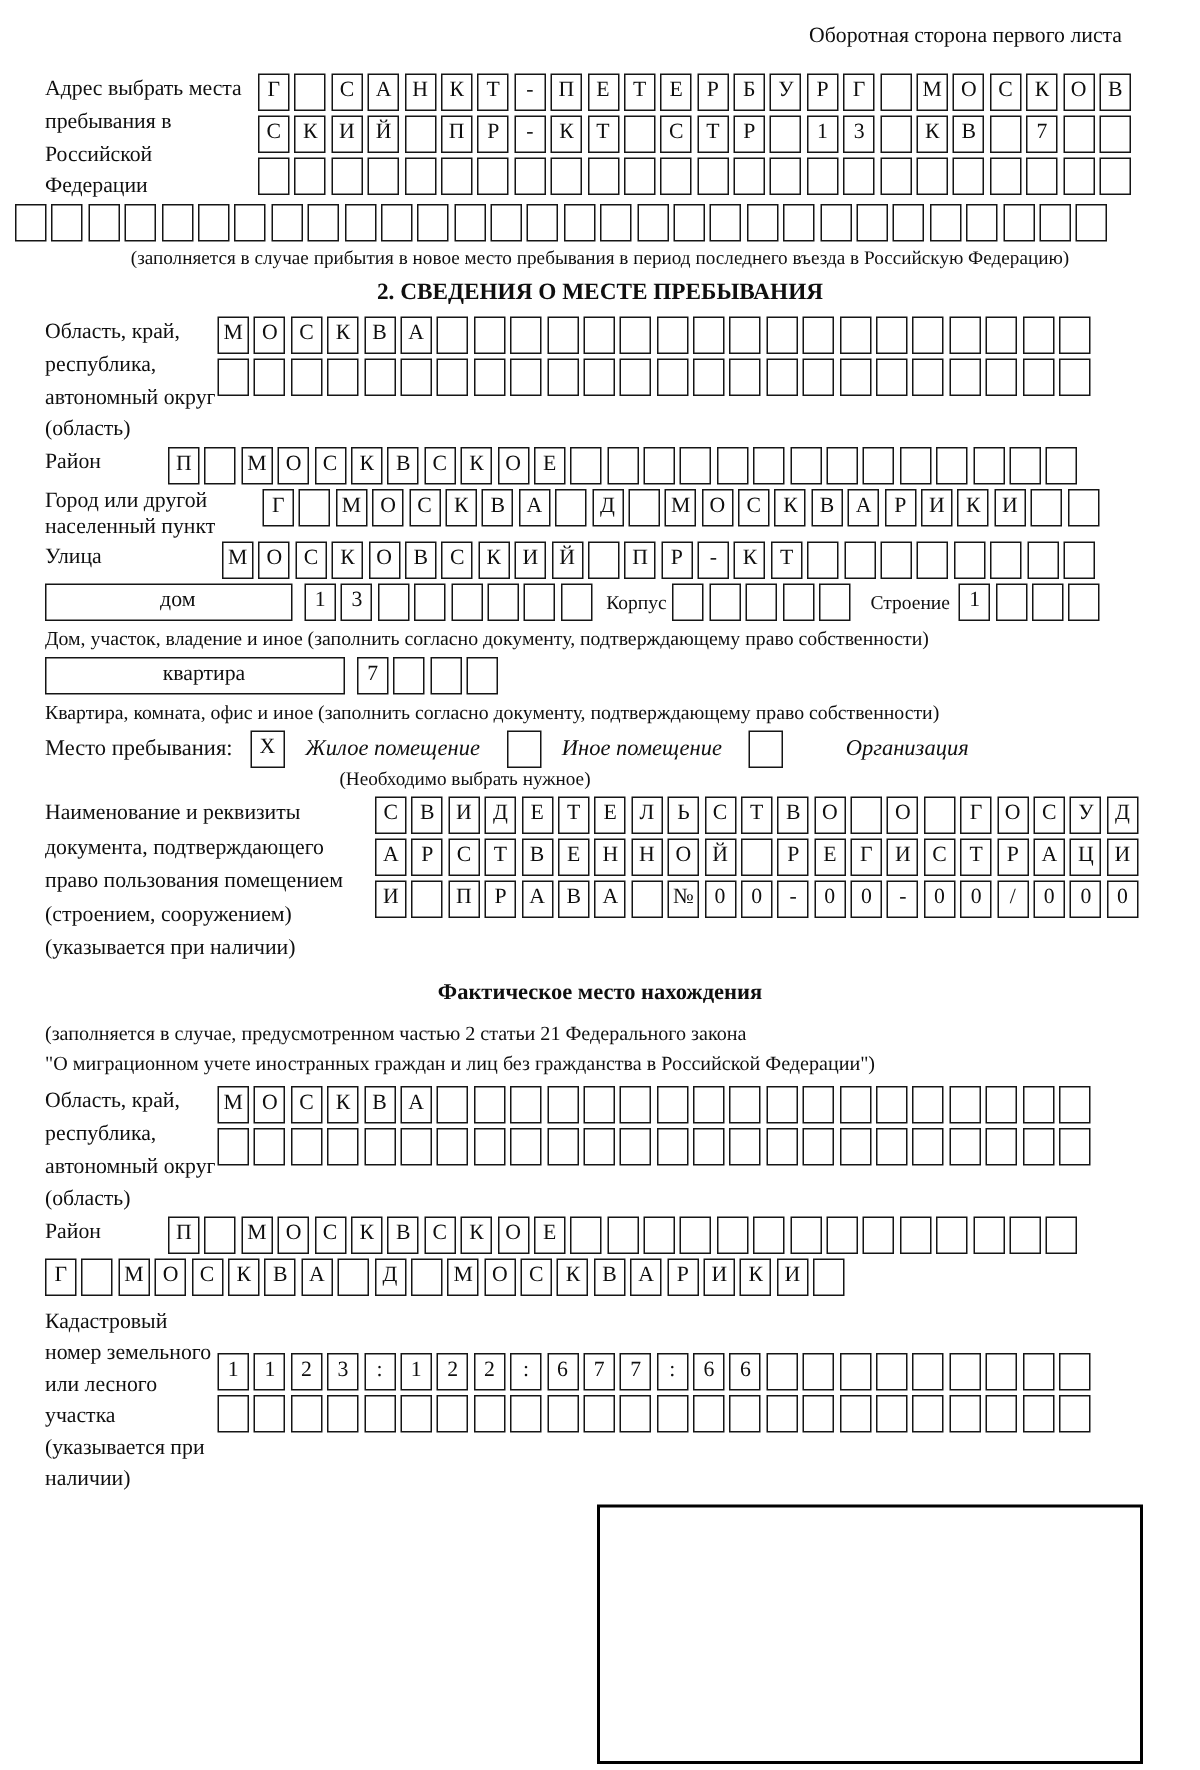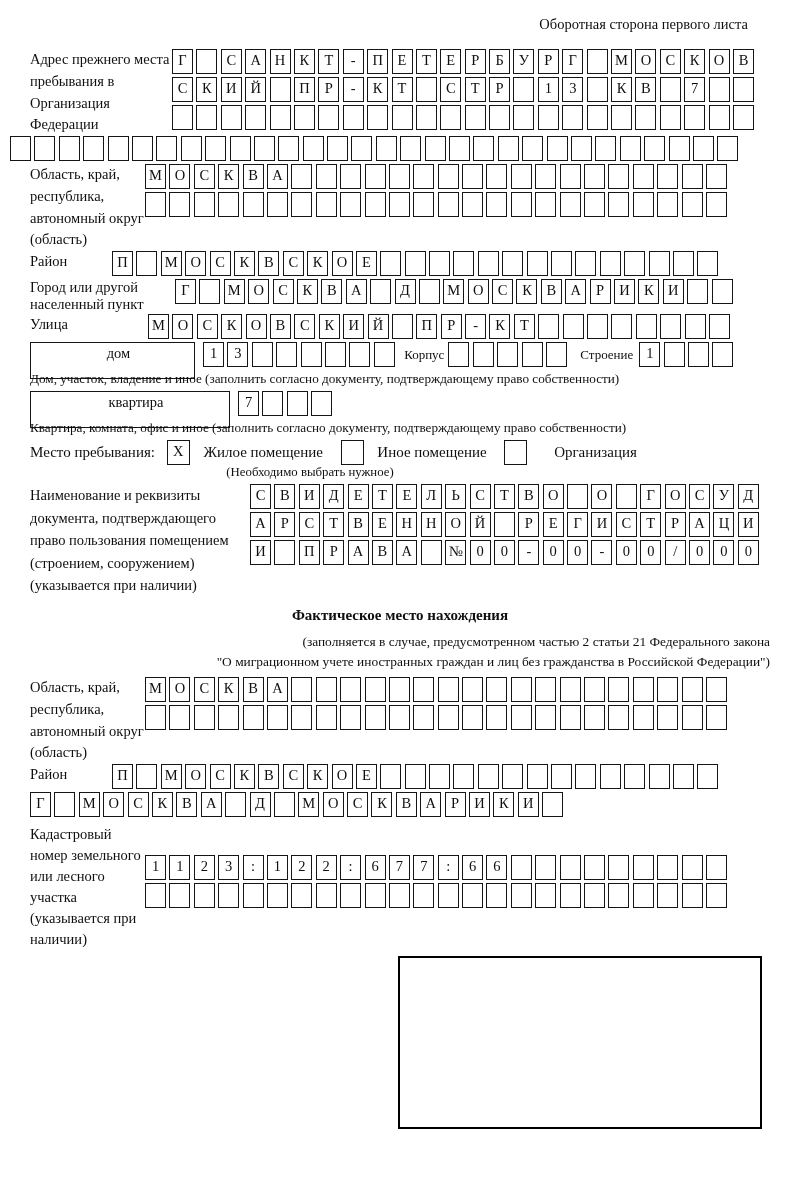--- a/index.html
+++ b/index.html
@@ -9,48 +9,50 @@
   .field{display:flex;align-items:flex-start;}
   .lbl{font-size:14.5px;line-height:1.5;flex:0 0 auto;}
   .rows{flex:1 1 auto;}
   .boxrow{white-space:nowrap;height:28px;}
   .cell{display:inline-block;box-sizing:border-box;width:21px;height:25px;border:1.7px solid #151515;
         margin-right:3.4px;text-align:center;font-size:14.5px;line-height:21px;vertical-align:top;background:#fff;}
   .caption{font-size:12.8px;text-align:center;margin:1px 0 3px 0;}
   .caption-left{font-size:13.2px;margin:0 0 4px 0;}
   .sec-title{font-size:15.5px;font-weight:bold;text-align:center;margin:6px 0 7px 0;}
   .sub-title{font-size:15px;font-weight:bold;text-align:center;margin:10px 0 8px 0;}
-  .widebox{display:inline-block;box-sizing:border-box;height:37px;border:1.7px solid #151515;
+  .widebox{display:inline-block;box-sizing:border-box;height:25px;border:1.7px solid #151515;
            text-align:center;font-size:14.5px;line-height:21px;vertical-align:top;padding-left:12px;}
   .inline-lbl{display:inline-block;font-size:13px;line-height:25px;vertical-align:top;}
   .chk{display:inline-block;box-sizing:border-box;width:23px;height:25px;border:1.7px solid #151515;
        text-align:center;font-size:14.5px;line-height:21px;vertical-align:top;}
   .chkrow{font-size:15px;line-height:25px;margin-top:4px;}
-  .chkrow .opt{margin:0 14px 0 10px;}
+  .chkrow .opt{margin:0 14px 0 10px;font-style:italic;}
   .stamp-col{margin-left:368px;width:372px;margin-top:6px;}
   .stamp-box{box-sizing:border-box;width:364px;height:173px;border:2px solid #000;}
-  .notes{font-size:13.4px;text-align:right;line-height:1.55;margin-bottom:4px;}
+  .notes{font-size:13.4px;text-align:left;line-height:1.55;margin-bottom:4px;}
 </style>
 </head>
 <body>
 
 <div class="page">
 
   <div class="corner">Оборотная сторона первого листа</div>
 
   <div class="field">
-    <div class="lbl" style="width:142px">Адрес прежнего места пребывания в Организация Федерации</div>
+    <div class="lbl" style="width:142px">Адрес выбрать места пребывания в Российской Федерации</div>
     <div class="rows">
       <div class="boxrow"><span class="cell">Г</span><span class="cell"></span><span class="cell">С</span><span class="cell">А</span><span class="cell">Н</span><span class="cell">К</span><span class="cell">Т</span><span class="cell">-</span><span class="cell">П</span><span class="cell">Е</span><span class="cell">Т</span><span class="cell">Е</span><span class="cell">Р</span><span class="cell">Б</span><span class="cell">У</span><span class="cell">Р</span><span class="cell">Г</span><span class="cell"></span><span class="cell">М</span><span class="cell">О</span><span class="cell">С</span><span class="cell">К</span><span class="cell">О</span><span class="cell">В</span></div>
       <div class="boxrow"><span class="cell">С</span><span class="cell">К</span><span class="cell">И</span><span class="cell">Й</span><span class="cell"></span><span class="cell">П</span><span class="cell">Р</span><span class="cell">-</span><span class="cell">К</span><span class="cell">Т</span><span class="cell"></span><span class="cell">С</span><span class="cell">Т</span><span class="cell">Р</span><span class="cell"></span><span class="cell">1</span><span class="cell">3</span><span class="cell"></span><span class="cell">К</span><span class="cell">В</span><span class="cell"></span><span class="cell">7</span><span class="cell"></span><span class="cell"></span></div>
       <div class="boxrow"><span class="cell"></span><span class="cell"></span><span class="cell"></span><span class="cell"></span><span class="cell"></span><span class="cell"></span><span class="cell"></span><span class="cell"></span><span class="cell"></span><span class="cell"></span><span class="cell"></span><span class="cell"></span><span class="cell"></span><span class="cell"></span><span class="cell"></span><span class="cell"></span><span class="cell"></span><span class="cell"></span><span class="cell"></span><span class="cell"></span><span class="cell"></span><span class="cell"></span><span class="cell"></span><span class="cell"></span></div>
     </div>
   </div>
   <div class="boxrow" style="margin-left:-20px"><span class="cell"></span><span class="cell"></span><span class="cell"></span><span class="cell"></span><span class="cell"></span><span class="cell"></span><span class="cell"></span><span class="cell"></span><span class="cell"></span><span class="cell"></span><span class="cell"></span><span class="cell"></span><span class="cell"></span><span class="cell"></span><span class="cell"></span><span class="cell"></span><span class="cell"></span><span class="cell"></span><span class="cell"></span><span class="cell"></span><span class="cell"></span><span class="cell"></span><span class="cell"></span><span class="cell"></span><span class="cell"></span><span class="cell"></span><span class="cell"></span><span class="cell"></span><span class="cell"></span><span class="cell"></span></div>
+  <div class="caption">(заполняется в случае прибытия в новое место пребывания в период последнего въезда в Российскую Федерацию)</div>
 
+  <div class="sec-title">2. СВЕДЕНИЯ О МЕСТЕ ПРЕБЫВАНИЯ</div>
 
   <div class="field">
     <div class="lbl" style="width:115px">Область, край, республика, автономный округ (область)</div>
     <div class="rows">
       <div class="boxrow"><span class="cell">М</span><span class="cell">О</span><span class="cell">С</span><span class="cell">К</span><span class="cell">В</span><span class="cell">А</span><span class="cell"></span><span class="cell"></span><span class="cell"></span><span class="cell"></span><span class="cell"></span><span class="cell"></span><span class="cell"></span><span class="cell"></span><span class="cell"></span><span class="cell"></span><span class="cell"></span><span class="cell"></span><span class="cell"></span><span class="cell"></span><span class="cell"></span><span class="cell"></span><span class="cell"></span><span class="cell"></span></div>
       <div class="boxrow" style="margin-bottom:28px"><span class="cell"></span><span class="cell"></span><span class="cell"></span><span class="cell"></span><span class="cell"></span><span class="cell"></span><span class="cell"></span><span class="cell"></span><span class="cell"></span><span class="cell"></span><span class="cell"></span><span class="cell"></span><span class="cell"></span><span class="cell"></span><span class="cell"></span><span class="cell"></span><span class="cell"></span><span class="cell"></span><span class="cell"></span><span class="cell"></span><span class="cell"></span><span class="cell"></span><span class="cell"></span><span class="cell"></span></div>
     </div>
   </div>
 
   <div class="field">
@@ -84,21 +86,21 @@
   </div>
   <div class="caption-left">Квартира, комната, офис и иное (заполнить согласно документу, подтверждающему право собственности)</div>
 
   <div class="chkrow">
     <span>Место пребывания:</span>
     <span class="chk" style="margin-left:8px">X</span>
     <span class="opt">Жилое помещение</span>
     <span class="chk"></span>
     <span class="opt">Иное помещение</span>
     <span class="chk"></span>
-    <span class="opt" style="margin-left:23px">Организация</span>
+    <span class="opt" style="margin-left:38px">Организация</span>
   </div>
   <div class="caption" style="width:560px;margin-top:0">(Необходимо выбрать нужное)</div>
 
   <div class="field" style="margin-top:4px">
     <div class="lbl" style="width:220px;line-height:1.55">Наименование и реквизиты документа, подтверждающего право пользования помещением (строением, сооружением) (указывается при наличии)</div>
     <div class="rows">
       <div class="boxrow"><span class="cell">С</span><span class="cell">В</span><span class="cell">И</span><span class="cell">Д</span><span class="cell">Е</span><span class="cell">Т</span><span class="cell">Е</span><span class="cell">Л</span><span class="cell">Ь</span><span class="cell">С</span><span class="cell">Т</span><span class="cell">В</span><span class="cell">О</span><span class="cell"></span><span class="cell">О</span><span class="cell"></span><span class="cell">Г</span><span class="cell">О</span><span class="cell">С</span><span class="cell">У</span><span class="cell">Д</span></div>
       <div class="boxrow"><span class="cell">А</span><span class="cell">Р</span><span class="cell">С</span><span class="cell">Т</span><span class="cell">В</span><span class="cell">Е</span><span class="cell">Н</span><span class="cell">Н</span><span class="cell">О</span><span class="cell">Й</span><span class="cell"></span><span class="cell">Р</span><span class="cell">Е</span><span class="cell">Г</span><span class="cell">И</span><span class="cell">С</span><span class="cell">Т</span><span class="cell">Р</span><span class="cell">А</span><span class="cell">Ц</span><span class="cell">И</span></div>
       <div class="boxrow"><span class="cell">И</span><span class="cell"></span><span class="cell">П</span><span class="cell">Р</span><span class="cell">А</span><span class="cell">В</span><span class="cell">А</span><span class="cell"></span><span class="cell">№</span><span class="cell">0</span><span class="cell">0</span><span class="cell">-</span><span class="cell">0</span><span class="cell">0</span><span class="cell">-</span><span class="cell">0</span><span class="cell">0</span><span class="cell">/</span><span class="cell">0</span><span class="cell">0</span><span class="cell">0</span></div>
     </div>

